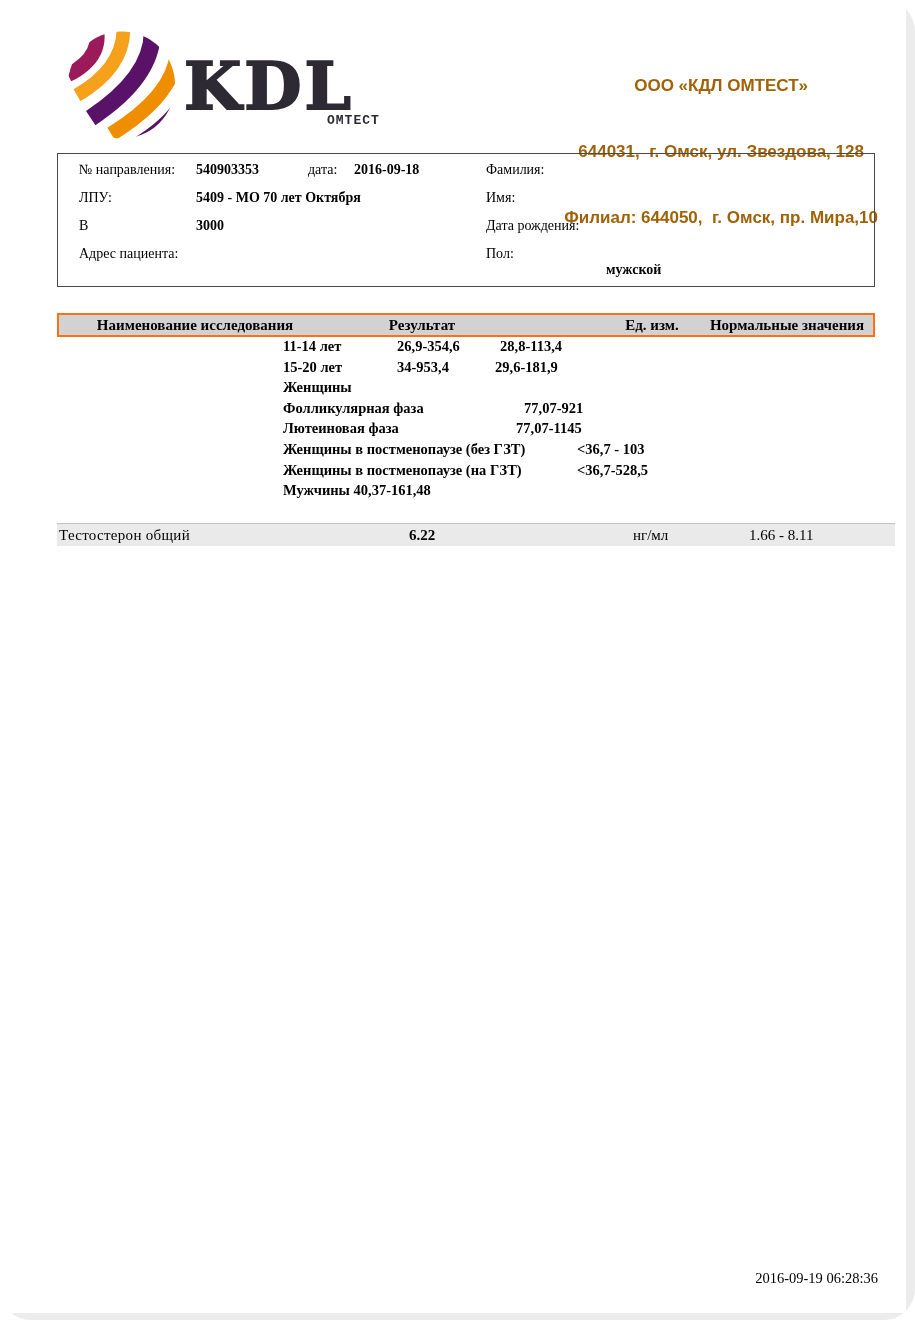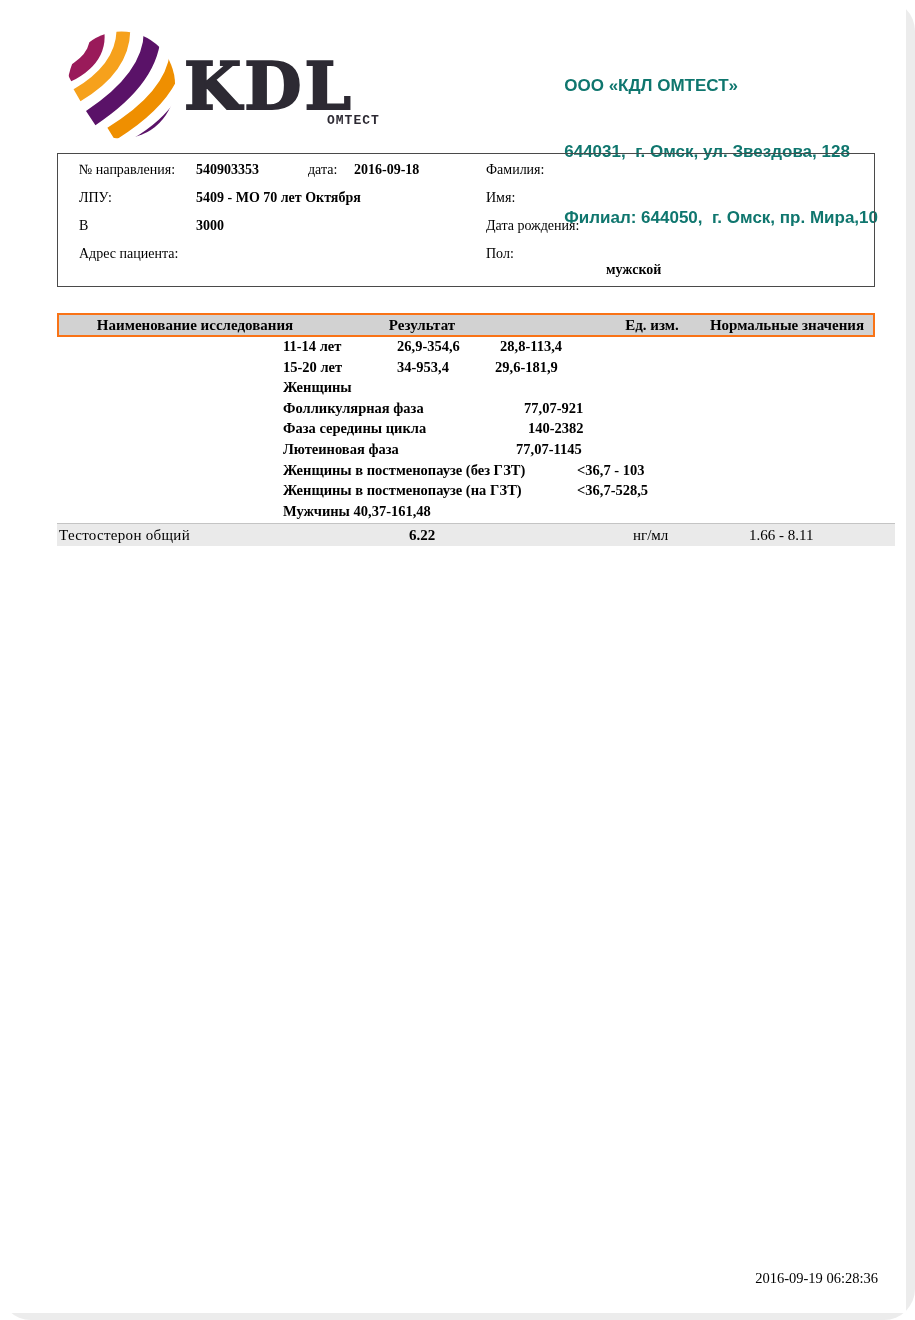--- a/index.html
+++ b/index.html
@@ -18,22 +18,22 @@
     font-family:"DejaVu Serif", serif;font-weight:bold;font-size:66px;line-height:72px;
     letter-spacing:3px;color:#2d2a33;-webkit-text-stroke:2px #2d2a33;
   }
   .logo-sub{
     position:absolute;left:327px;top:113px;
     font-family:Liberation Mono, monospace;font-weight:bold;font-size:13px;
     letter-spacing:1px;color:#2d2a33;
   }
   
   .company{
-    position:absolute;top:31px;right:37px;text-align:left;white-space:pre;
-    font-family:"Liberation Sans", sans-serif;font-weight:bold;font-size:17px;line-height:22px;color:#0f766e;
+    position:absolute;top:31px;right:37px;text-align:center;white-space:pre;
+    font-family:"Liberation Sans", sans-serif;font-weight:bold;font-size:17px;line-height:22px;color:#a16207;
   }
   
   .patient-box{position:absolute;left:57px;top:153px;width:818px;height:134px;border:1px solid #4a4a4a;box-sizing:border-box;}
   .pb{position:absolute;font-size:14px;white-space:nowrap;}
   .pb.bold{font-weight:bold;}
   .pb.c-label{left:21px;}   .pb.c-value{left:138px;}
   .pb.c-dlabel{left:250px;} .pb.c-dvalue{left:296px;}
   .pb.c-rlabel{left:428px;} .pb.c-rvalue{left:548px;margin-top:16px;}
   .pb.row1{top:8px;} .pb.row2{top:36px;} .pb.row3{top:64px;} .pb.row4{top:92px;}
 
@@ -148,24 +148,20 @@
       <span class="v1">34-953,4</span>
       <span class="v2">29,6-181,9</span>
     </div>
     <div class="rr r2">
       <span class="lbl">Женщины</span>
     </div>
     <div class="rr r3">
       <span class="lbl">Фолликулярная фаза</span>
       <span class="v1">77,07-921</span>
     </div>
-    <div class="rr r4">
-      <span class="lbl">Фаза середины цикла</span>
-      <span class="v1">140-2382</span>
-    </div>
     <div class="rr r5">
       <span class="lbl">Лютеиновая фаза</span>
       <span class="v1">77,07-1145</span>
     </div>
     <div class="rr r6">
       <span class="lbl">Женщины в постменопаузе (без ГЗТ)</span>
       <span class="v1">&lt;36,7 - 103</span>
     </div>
     <div class="rr r7">
       <span class="lbl">Женщины в постменопаузе (на ГЗТ)</span>

